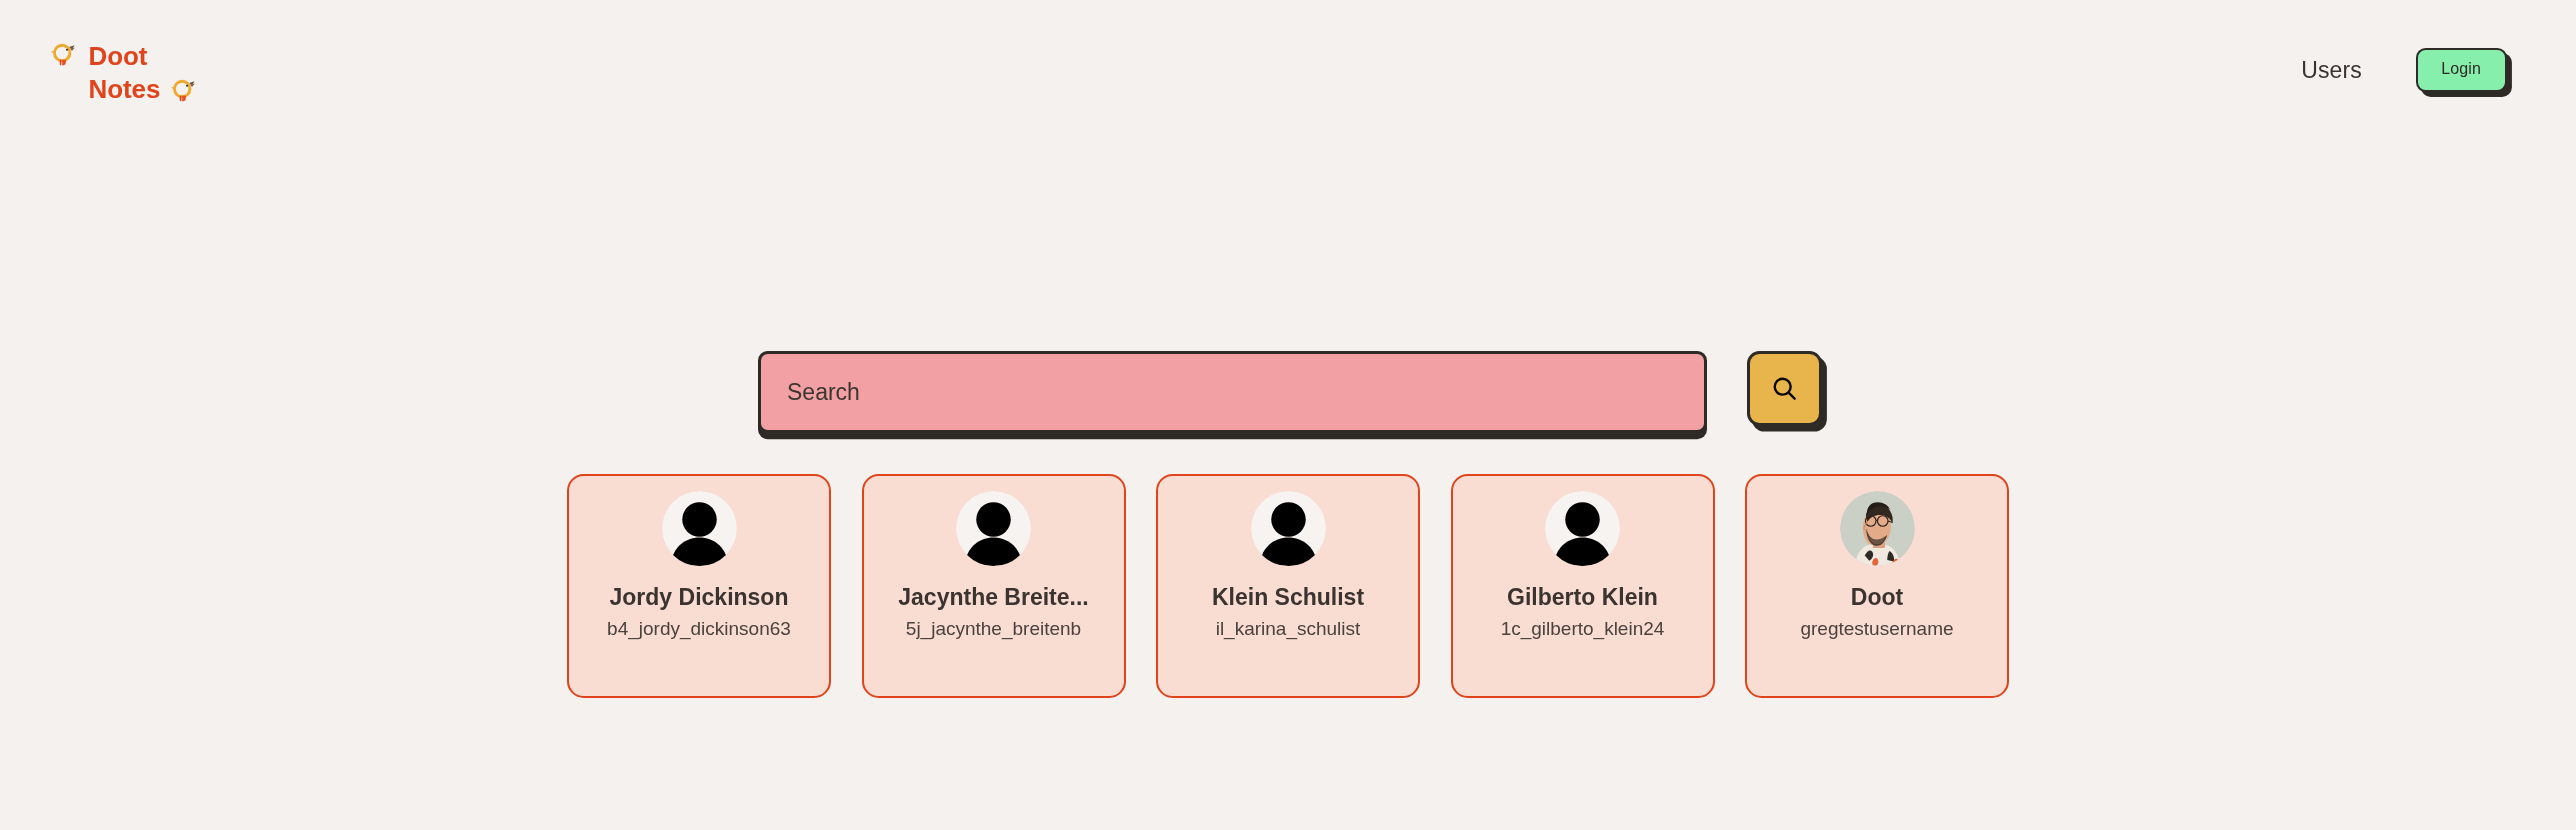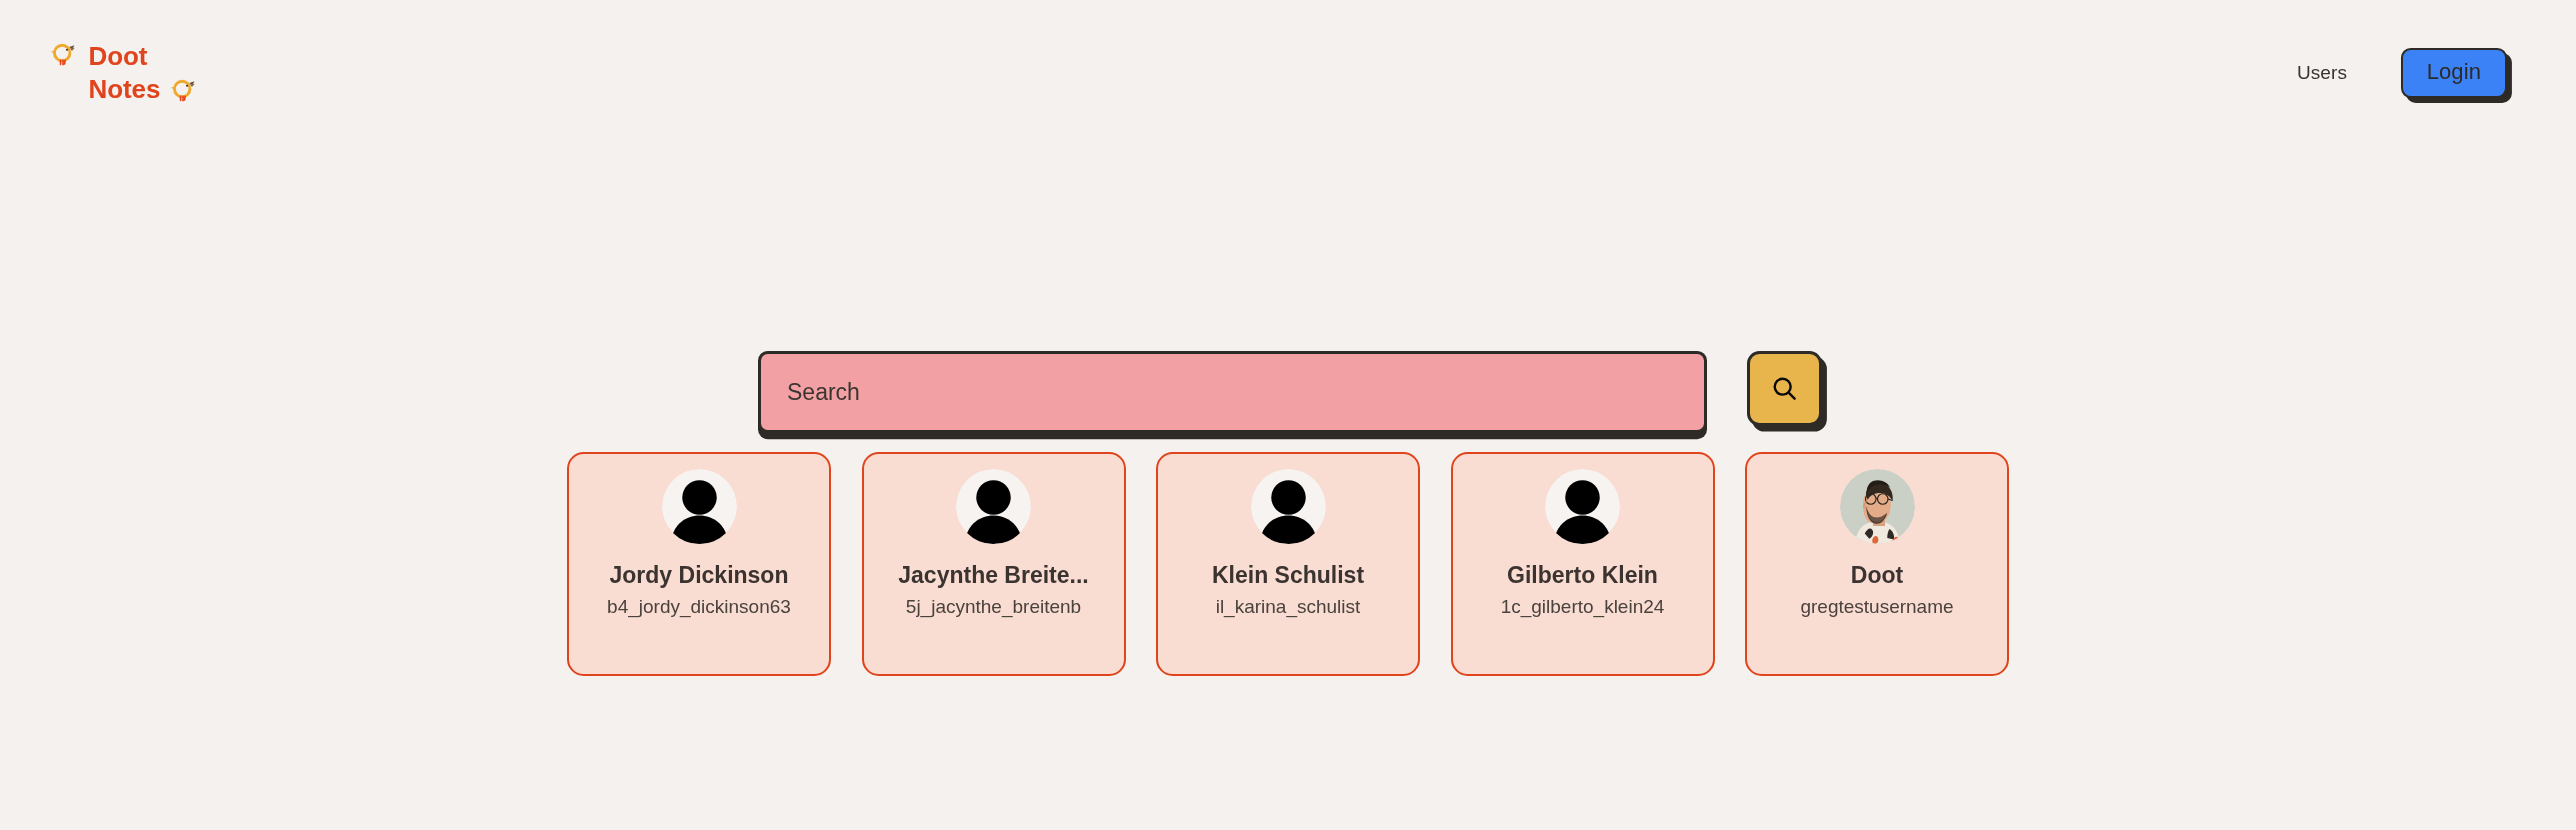--- a/index.html
+++ b/index.html
@@ -74,32 +74,32 @@
 
   .nav-right {
     display: flex;
     align-items: center;
     gap: 54px;
     margin-top: 15.3px;
     padding-right: 19.4px;
   }
 
   .nav-link {
-    font-size: 19px;
+    font-size: 23px;
     color: #3a3330;
     font-weight: 400;
     cursor: pointer;
     letter-spacing: 0.1px;
   }
 
   .login-btn {
     font-family: "Liberation Sans", sans-serif;
-    font-size: 22px;
+    font-size: 16px;
     color: #2e2a26;
-    background: #3b82f6;
+    background: #86efac;
     border: 2.8px solid #2e2a26;
     border-radius: 9.7px;
     padding: 11px 23.6px 12.5px 23.6px;
     box-shadow: 4.9px 4.9px 0 0 #2e2a26;
     cursor: pointer;
     line-height: 1;
     letter-spacing: 0.1px;
   }
 
   
@@ -155,21 +155,21 @@
     align-items: center;
     justify-content: center;
     cursor: pointer;
     padding: 0;
   }
   .search-glyph { width: 29px; height: 29px; display: block; }
 
   
   .cards-row {
     position: absolute;
-    top: 452px;
+    top: 474px;
     left: 0;
     width: 2576px;
     display: flex;
     justify-content: center;
     align-items: flex-start;
     gap: 30.5px;
   }
 
   .user-card {
     width: 264px;

